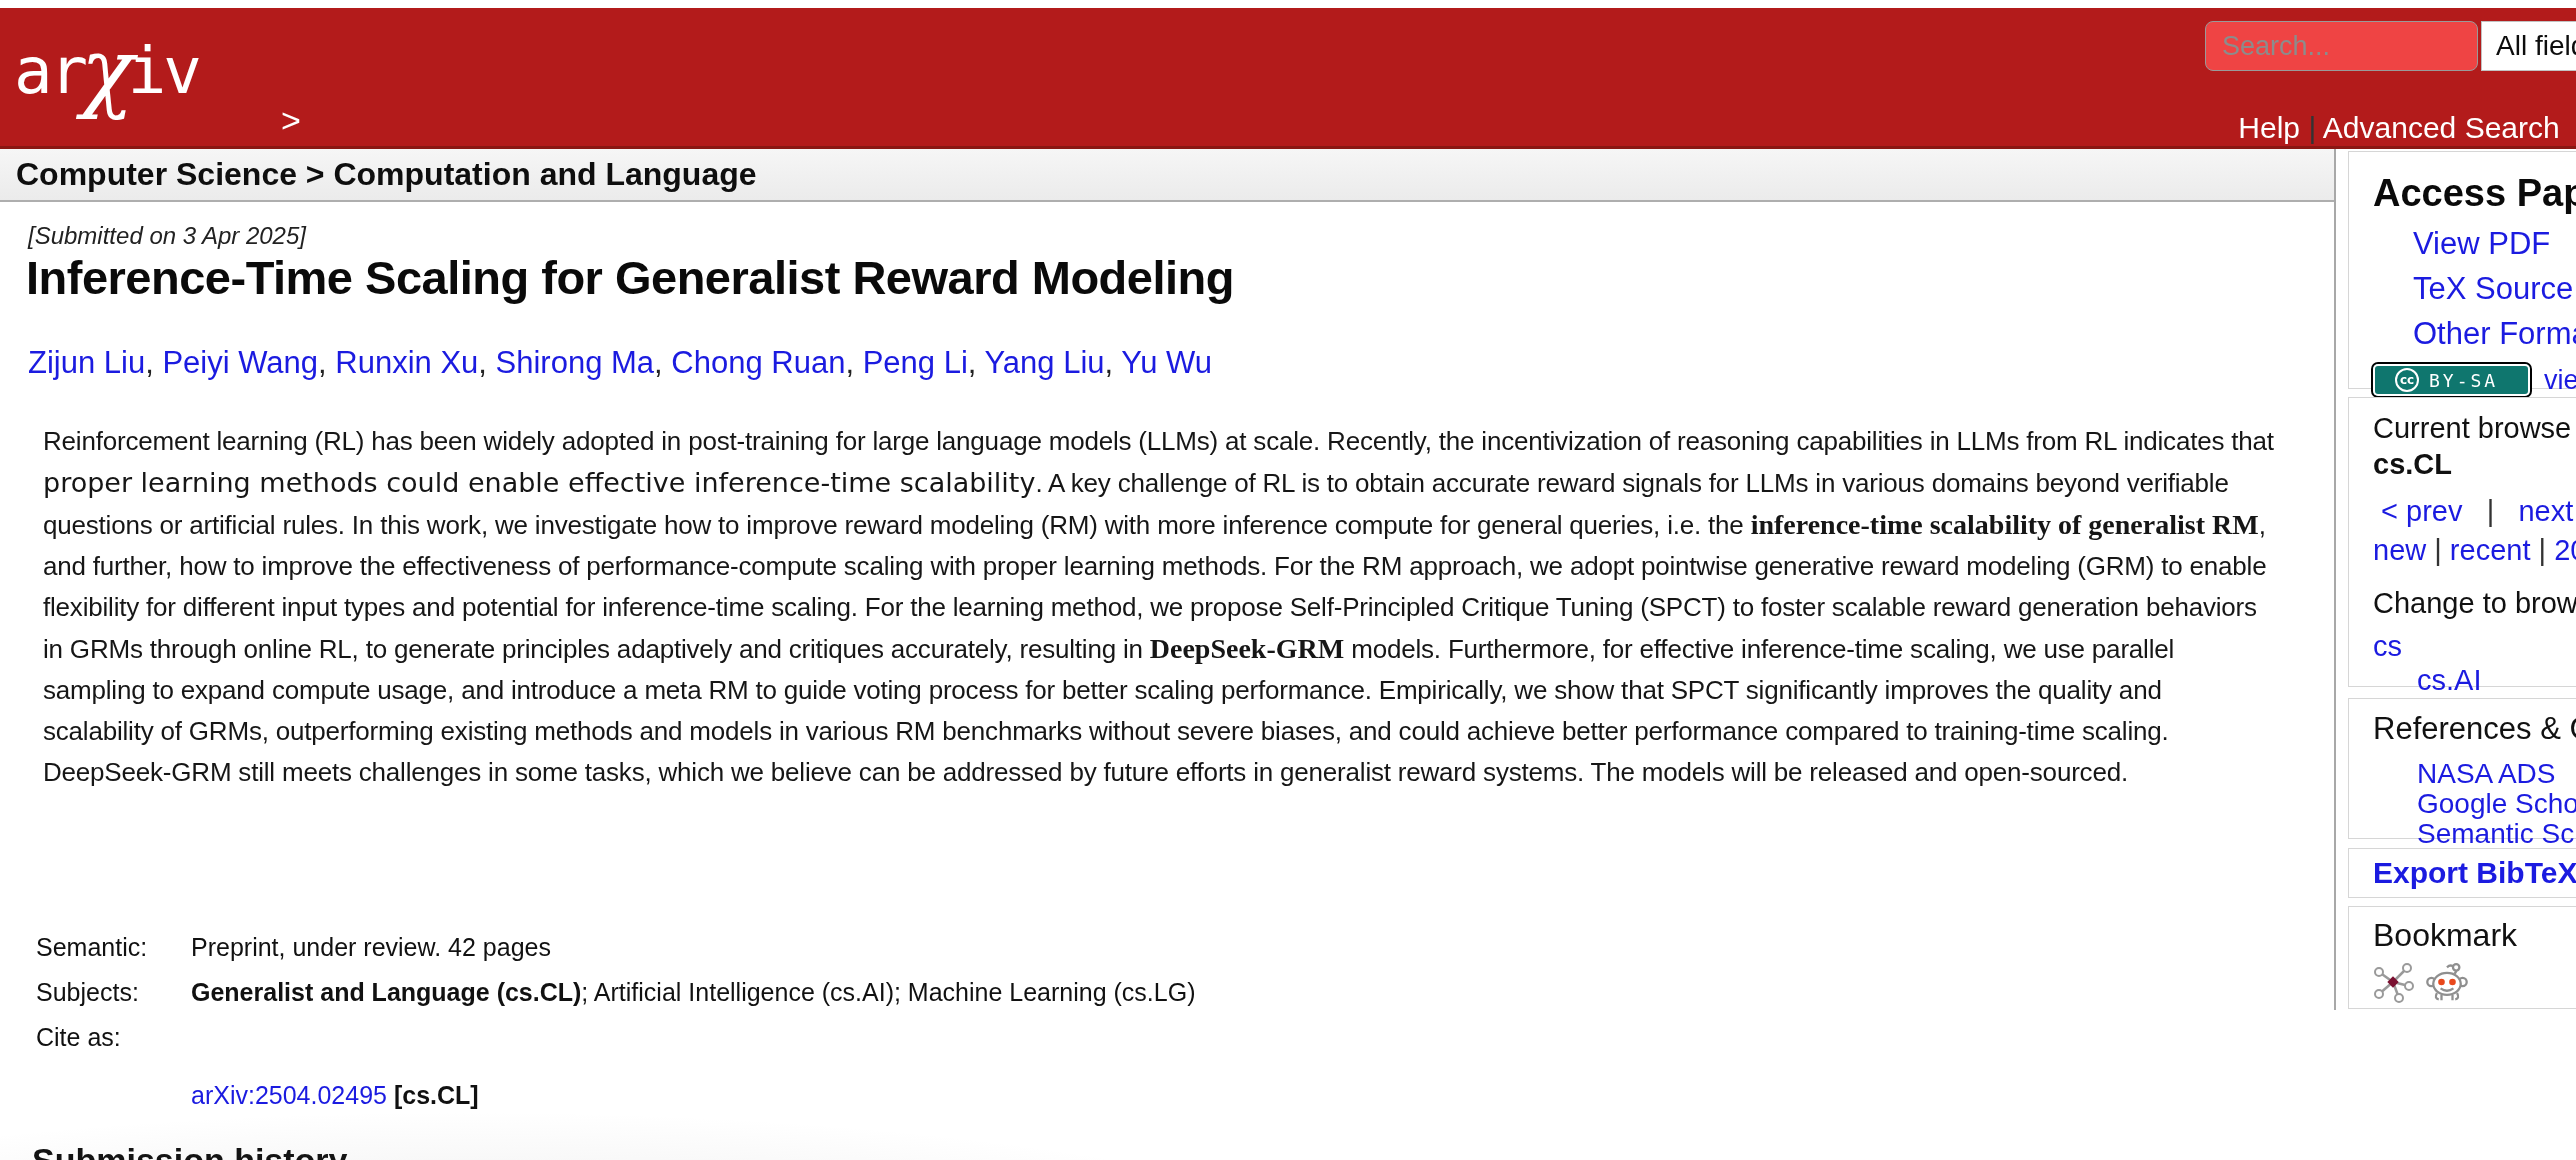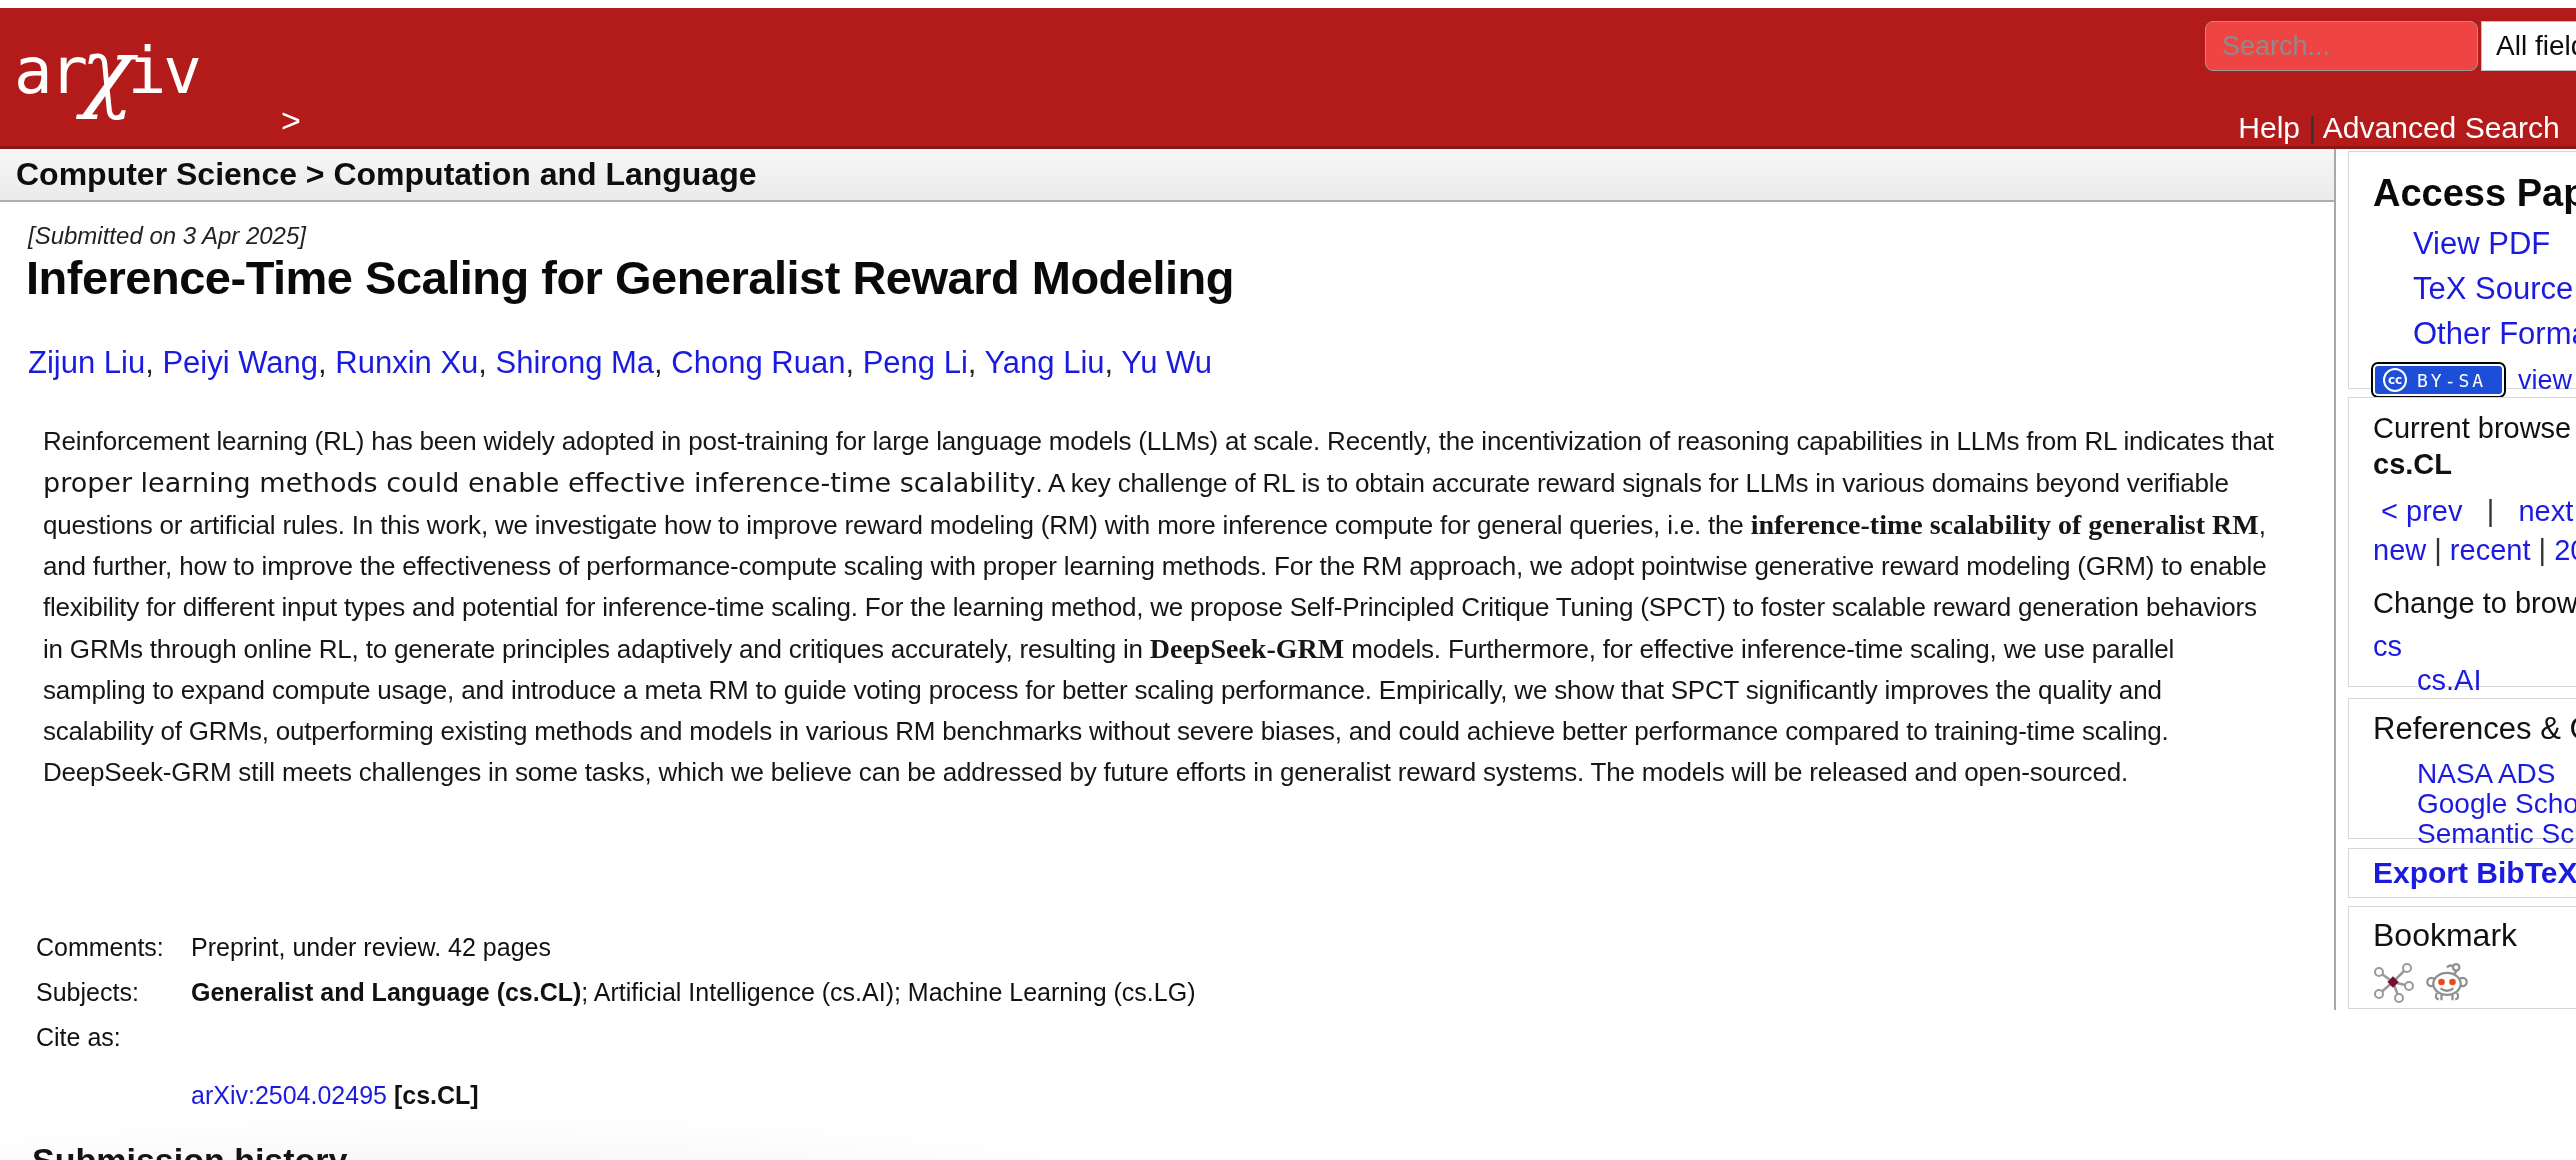--- a/index.html
+++ b/index.html
@@ -79,23 +79,23 @@
 
   
   .sidebar-divider{position:absolute;left:2334px;top:149px;width:2px;height:861px;background:#a8a8a8;}
   .side-box{position:absolute;left:2348px;width:516px;background:#fff;border:1px solid #d6d6d6;box-sizing:border-box;}
   .access-box{top:151px;height:238px;}
   .access-heading{margin:20px 0 6px 24px;font-size:38px;font-weight:bold;color:#0a0a0a;}
   .access-links{margin-left:64px;}
   .access-links .list-link{font-size:31px;line-height:45px;color:var(--link);cursor:pointer;}
   .license-row{display:flex;align-items:center;gap:14px;margin:8px 0 0 24px;}
   .cc-badge{
-    width:131px;height:32px;background:#1d4ed8;border-radius:5px;box-sizing:border-box;
+    width:157px;height:32px;background:#0f766e;border-radius:5px;box-sizing:border-box;
     box-shadow:0 0 0 2px #000, inset 0 0 0 2px #fff;
-    display:flex;align-items:center;gap:10px;padding:0 10px;cursor:pointer;
+    display:flex;align-items:center;gap:10px;padding:0 22px;cursor:pointer;
   }
   .cc-circle{
     width:20px;height:20px;border:2px solid #fff;border-radius:50%;flex:0 0 auto;
     display:flex;align-items:center;justify-content:center;
     color:#fff;font-size:12px;font-weight:bold;font-family:"DejaVu Sans",sans-serif;
   }
   .cc-text{color:#fff;font-family:"DejaVu Sans Mono",monospace;font-size:18px;letter-spacing:3px;}
   .view-license{font-size:27px;color:var(--link);white-space:nowrap;}
 
   .browse-box{top:397px;height:290px;padding:14px 0 0 24px;}
@@ -153,21 +153,21 @@
 <div class="subject-bar">
   <div class="subject-text">Computer Science &gt; Computation and Language</div>
 </div>
 
 <div class="submitted">[Submitted on 3 Apr 2025]</div>
 <h1 class="paper-title" style="margin:0;">Inference-Time Scaling for Generalist Reward Modeling</h1>
 <div class="authors"><a class="author-link">Zijun Liu</a><span class="author-sep">, </span><a class="author-link">Peiyi Wang</a><span class="author-sep">, </span><a class="author-link">Runxin Xu</a><span class="author-sep">, </span><a class="author-link">Shirong Ma</a><span class="author-sep">, </span><a class="author-link">Chong Ruan</a><span class="author-sep">, </span><a class="author-link">Peng Li</a><span class="author-sep">, </span><a class="author-link">Yang Liu</a><span class="author-sep">, </span><a class="author-link">Yu Wu</a></div>
 <div class="abstract"><span class="seg-normal">Reinforcement learning (RL) has been widely adopted in post-training for large language models (LLMs) at scale. Recently, the incentivization of reasoning capabilities in LLMs from RL indicates that </span><span class="seg-wide">proper learning methods could enable effective inference-time scalability</span><span class="seg-normal">. A key challenge of RL is to obtain accurate reward signals for LLMs in various domains beyond verifiable questions or artificial rules. In this work, we investigate how to improve reward modeling (RM) with more inference compute for general queries, i.e. the </span><span class="seg-boldserif">inference-time scalability of generalist RM</span><span class="seg-normal">, and further, how to improve the effectiveness of performance-compute scaling with proper learning methods. For the RM approach, we adopt pointwise generative reward modeling (GRM) to enable flexibility for different input types and potential for inference-time scaling. For the learning method, we propose Self-Principled Critique Tuning (SPCT) to foster scalable reward generation behaviors in GRMs through online RL, to generate principles adaptively and critiques accurately, resulting in </span><span class="seg-boldserif">DeepSeek-GRM</span><span class="seg-normal"> models. Furthermore, for effective inference-time scaling, we use parallel sampling to expand compute usage, and introduce a meta RM to guide voting process for better scaling performance. Empirically, we show that SPCT significantly improves the quality and scalability of GRMs, outperforming existing methods and models in various RM benchmarks without severe biases, and could achieve better performance compared to training-time scaling. DeepSeek-GRM still meets challenges in some tasks, which we believe can be addressed by future efforts in generalist reward systems. The models will be released and open-sourced.</span></div>
 
 <div class="meta">
-  <div class="meta-label">Comments:</div>
+  <div class="meta-label">Semantic:</div>
   <div class="meta-value">Preprint, under review. 42 pages</div>
 
   <div class="meta-label">Subjects:</div>
   <div class="meta-value"><span class="seg-bold">Generalist and Language (cs.CL)</span><span class="seg-normal">; Artificial Intelligence (cs.AI); Machine Learning (cs.LG)</span></div>
 
   <div class="meta-label">Cite as:</div>
   <div class="meta-value">
     <div class="cite-line"><a>arXiv:2504.02495</a><span class="cite-cat"> [cs.CL]</span></div>
     
     

